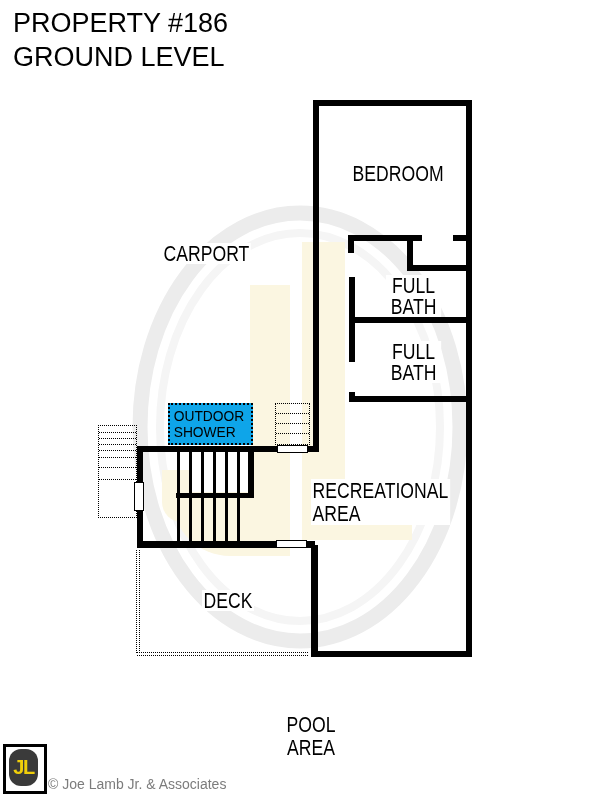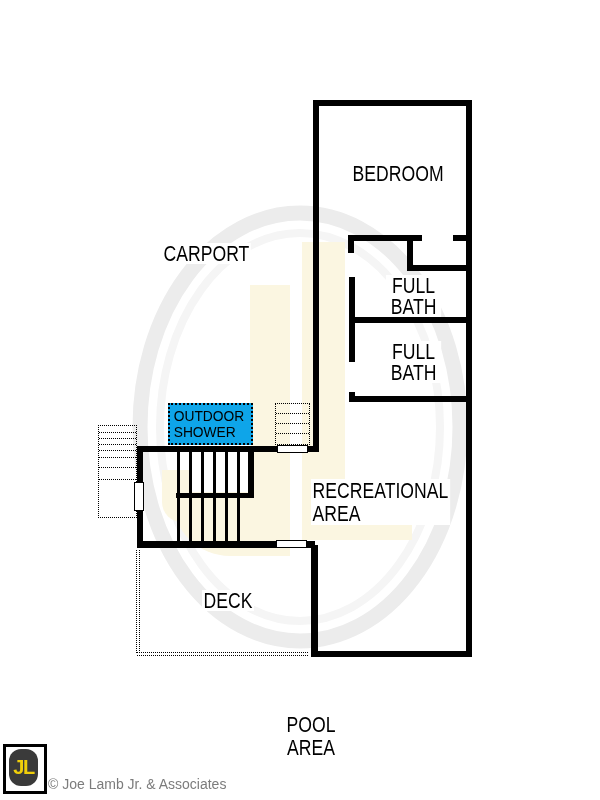--- a/index.html
+++ b/index.html
@@ -55,20 +55,24 @@
   <svg id="wm-svg" width="600" height="800">
     <ellipse cx="300" cy="427" rx="160" ry="214" fill="none" stroke="#ececec" stroke-width="15"></ellipse>
     <ellipse cx="300" cy="427" rx="140" ry="194" fill="none" stroke="#f5f5f5" stroke-width="8"></ellipse>
   </svg>
   <div class="wm-cream" style="left:302px;top:242px;width:43px;height:298px;"></div>
   <div class="wm-cream" style="left:302px;top:500px;width:110px;height:40px;"></div>
   <div class="wm-cream" style="left:250px;top:285px;width:40px;height:210px;"></div>
   <div class="wm-cream" style="left:172px;top:492px;width:118px;height:64px;border-radius:0 0 0 58px;"></div>
   <div class="wm-cream" style="left:162px;top:470px;width:28px;height:52px;border-radius:0 0 0 20px;"></div>
 
+  <div id="title">
+    <div>PROPERTY #186</div>
+    <div>GROUND LEVEL</div>
+  </div>
 
   <div class="wall" style="left:313px;top:100px;width:159px;height:6px;"></div>
   <div class="wall" style="left:466px;top:100px;width:6px;height:557px;"></div>
   <div class="wall" style="left:313px;top:651px;width:159px;height:6px;"></div>
   <div class="wall" style="left:313px;top:100px;width:6px;height:352px;"></div>
   <div class="wall" style="left:311px;top:545px;width:7px;height:112px;"></div>
 
   <div class="wall" style="left:137px;top:446px;width:141px;height:6px;"></div>
   <div class="wall" style="left:308px;top:446px;width:7px;height:6px;"></div>
   <div class="wall" style="left:137px;top:446px;width:6px;height:102px;"></div>

